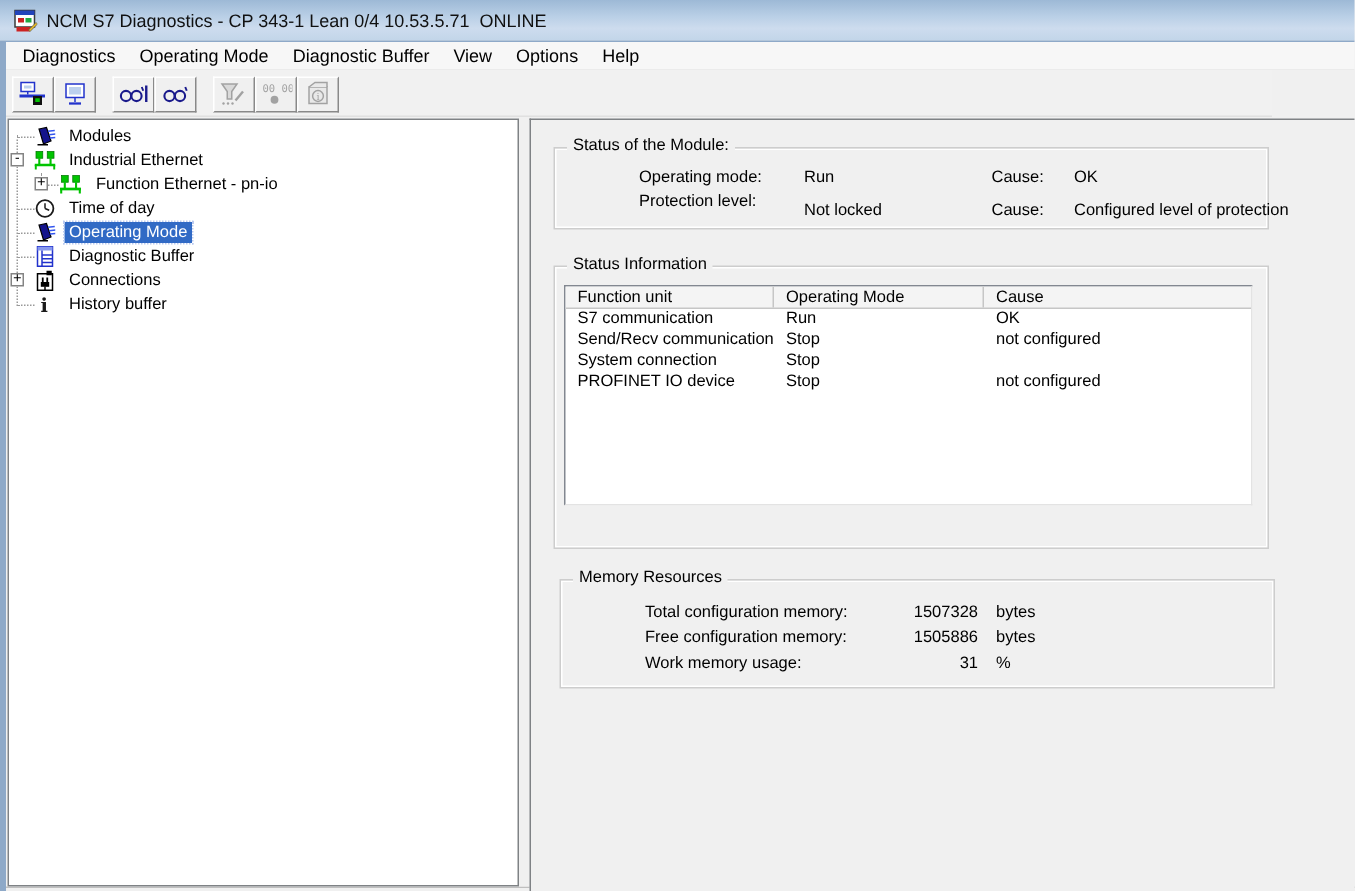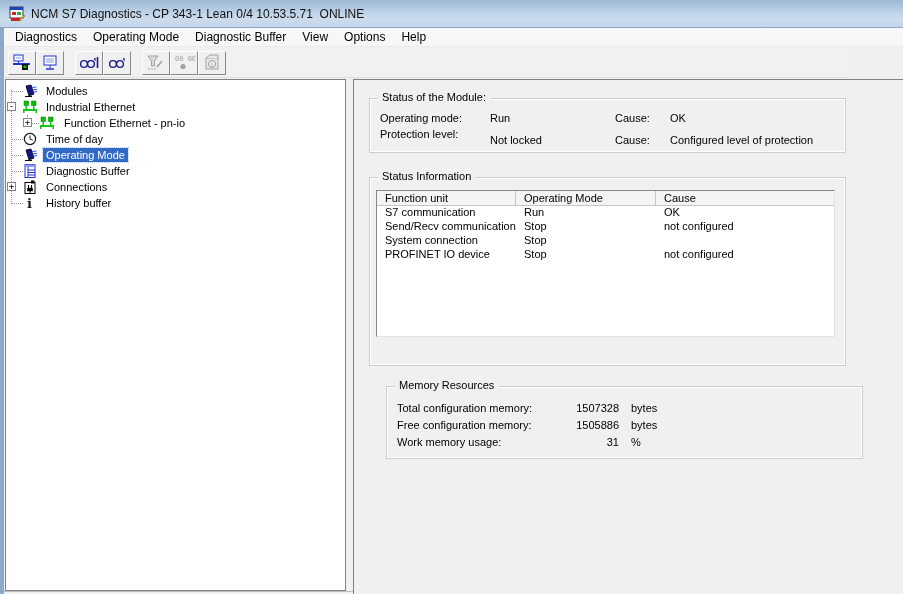--- a/index.html
+++ b/index.html
@@ -42,21 +42,21 @@
     border:1px solid #848484; font-size:9px; line-height:7px; text-align:center;
     font-family:"DejaVu Sans Mono", monospace; color:#000; }
   .ticon { position:absolute; width:14px; height:14px; }
 
   
   #right-panel { left:353px; top:79px; width:550px; height:515px; background:#f0f0f0;
     border-left:1px solid #7f8285; border-top:1px solid #7f8285; }
   .groupbox { position:absolute; border:1px solid #cdcdcd; box-shadow:0 0 0 1px #ffffff inset; }
   .legend { position:absolute; top:-8px; left:8px; background:#f0f0f0; padding:0 4px;
     font-size:11px; color:#000; }
-  .fld { position:absolute; font-size:11px; color:#000; white-space:nowrap; }
+  .fld { position:absolute; font-size:11px; color:#000; white-space:nowrap;margin-left:46px; }
 
   
   #si-table { position:absolute; left:6px; top:12px; width:459px; height:147px;
     background:#fff; border:1px solid #828790; border-right-color:#e3e3e3;
     border-bottom-color:#e3e3e3; overflow:hidden; }
   #si-header { display:flex; height:15px; background:#f4f4f4; border-bottom:1px solid #c6c6c6; }
   .hcell { font-size:11px; color:#000; padding:1px 0 0 8px; border-right:1px solid #c6c6c6;
     overflow:hidden; white-space:nowrap; }
   .hcell:last-child { border-right:none; flex:1; }
   .srow { display:flex; height:14px; }
@@ -298,21 +298,21 @@
         <div class="scell c2">Stop</div>
       </div>
       <div class="srow">
         <div class="scell c1">PROFINET IO device</div>
         <div class="scell c2">Stop</div>
         <div class="scell c3">not configured</div>
       </div>
     </div>
   </div>
 
-  <div class="groupbox" style="left:32px; top:306px; width:477px; height:73px">
+  <div class="groupbox" style="left:19px; top:306px; width:477px; height:73px">
     <span class="legend">Memory Resources</span>
     <span class="fld mem-label" style="top:15px">Total configuration memory:</span>
     <span class="fld mem-value" style="left:142px; top:15px">1507328</span>
     <span class="fld mem-unit" style="top:15px">bytes</span>
     <span class="fld mem-label" style="top:32px">Free configuration memory:</span>
     <span class="fld mem-value" style="left:142px; top:32px">1505886</span>
     <span class="fld mem-unit" style="top:32px">bytes</span>
     <span class="fld mem-label" style="top:49px">Work memory usage:</span>
     <span class="fld mem-value" style="left:142px; top:49px">31</span>
     <span class="fld mem-unit" style="top:49px">%</span>

